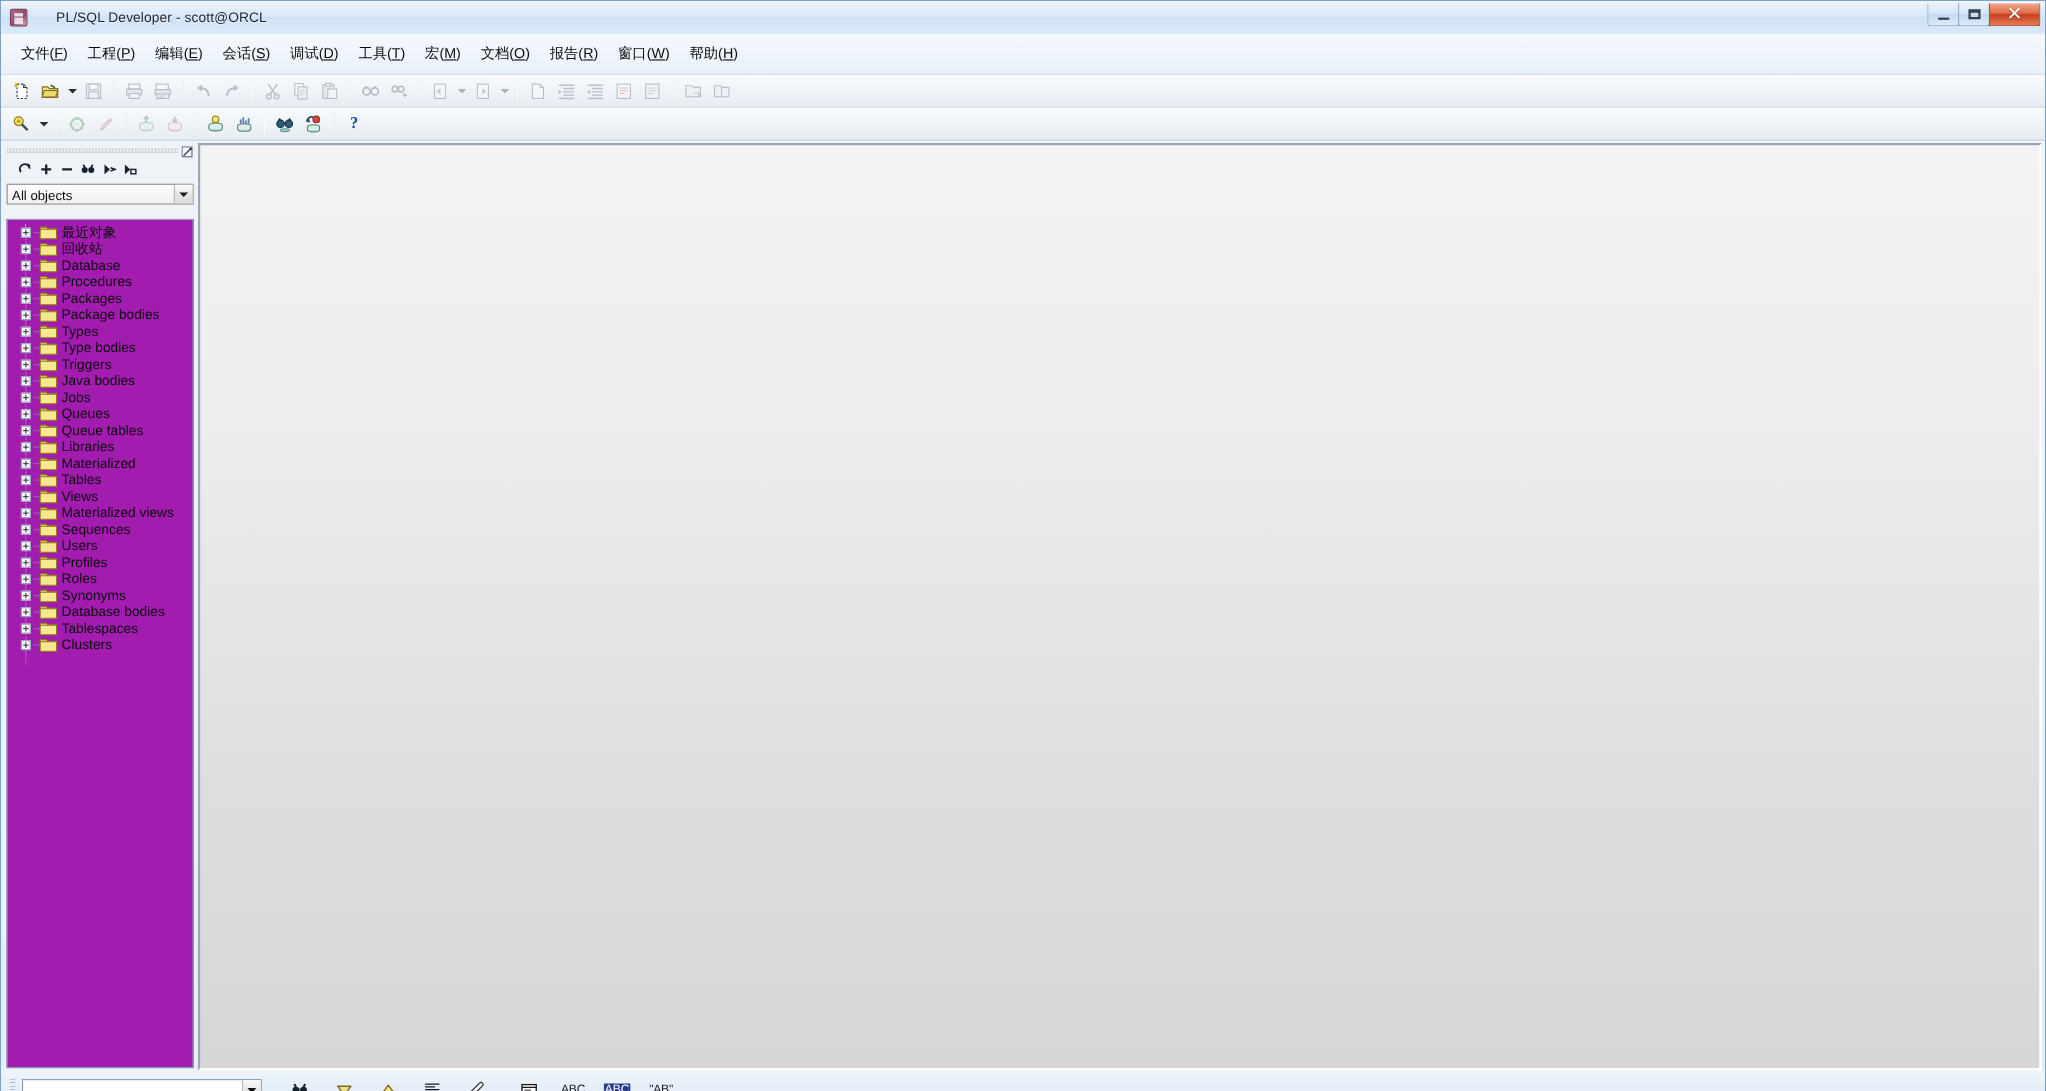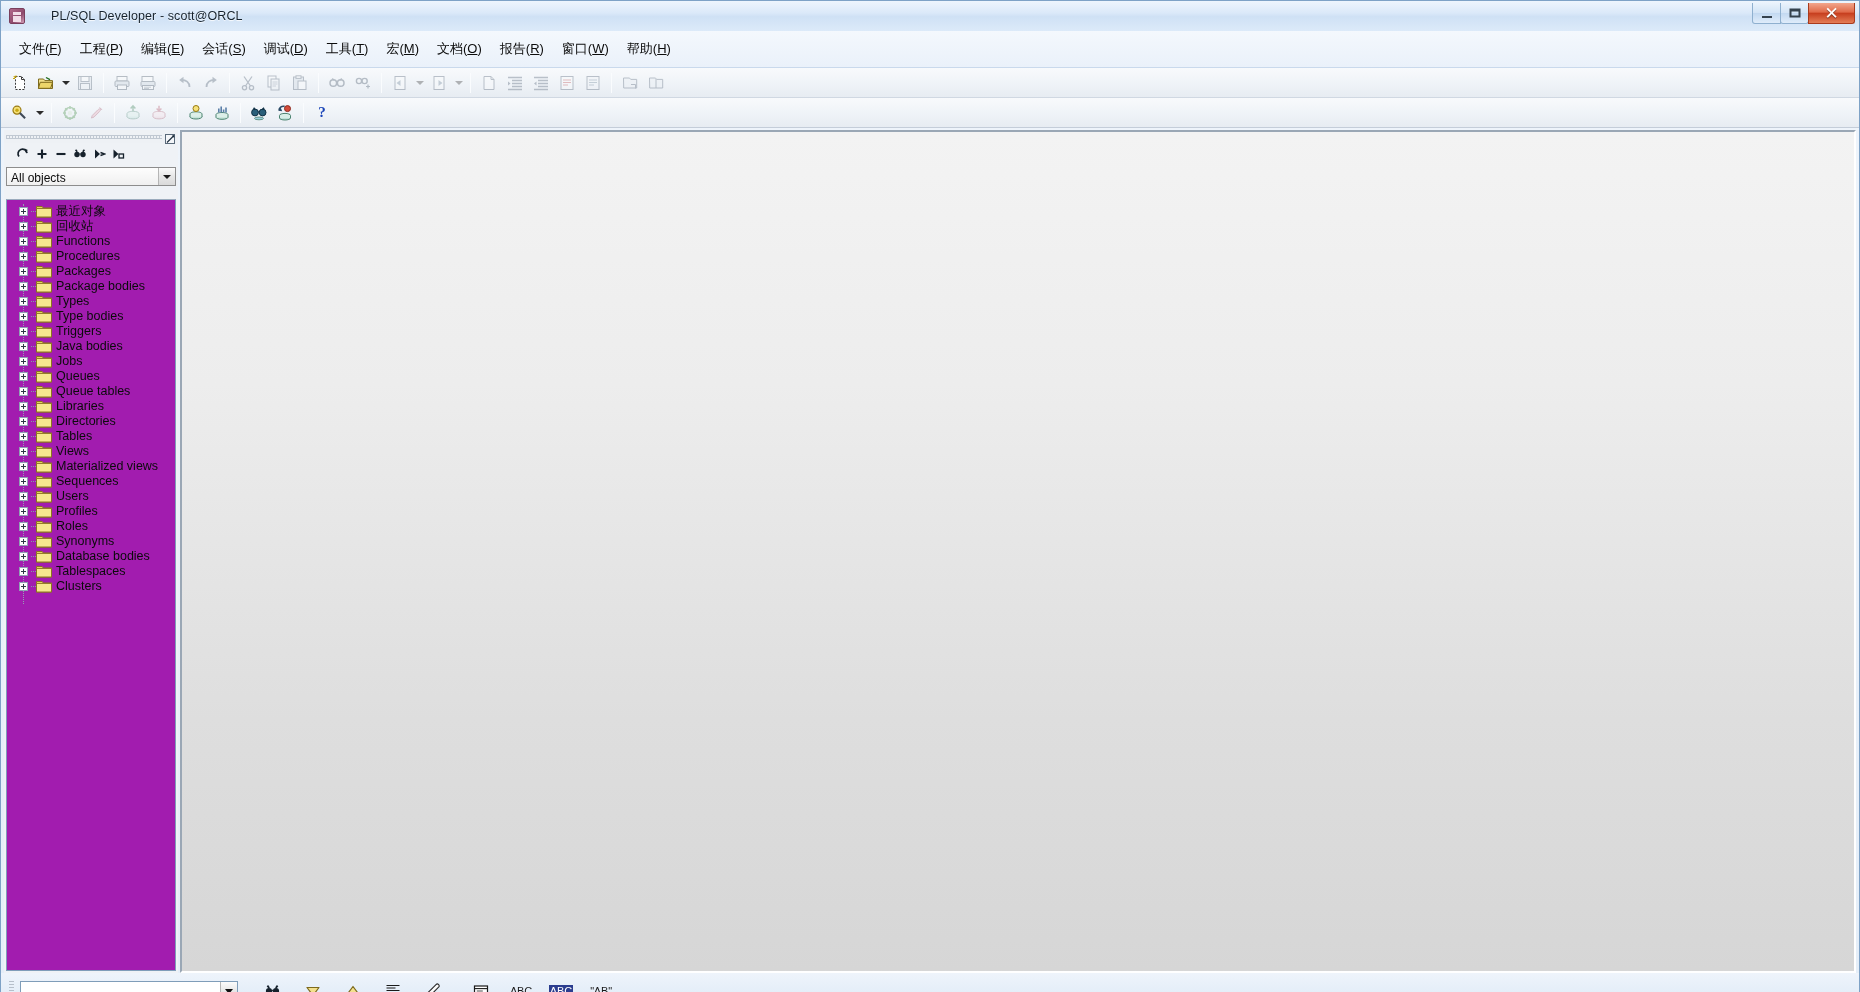--- a/index.html
+++ b/index.html
@@ -750,21 +750,21 @@
                 </svg></span>
               <span class="label">回收站</span>
             </div>
             <div class="tree-row">
               <span class="expander"></span>
               <span class="dots-h"></span>
               <span class="folder"><svg width="16" height="13" viewBox="0 0 16 13">
                   <path d="M0.5 1.5h5.6l1.3 1.5h8.1v9H0.5z" fill="#f0d868" stroke="#8a7420" stroke-width="1"></path>
                   <path d="M0.5 3.4h15v8.6H0.5z" fill="#f7e78f" stroke="#8a7420" stroke-width="1"></path>
                 </svg></span>
-              <span class="label">Functions</span>
+              <span class="label">Database</span>
             </div>
             <div class="tree-row">
               <span class="expander"></span>
               <span class="dots-h"></span>
               <span class="folder"><svg width="16" height="13" viewBox="0 0 16 13">
                   <path d="M0.5 1.5h5.6l1.3 1.5h8.1v9H0.5z" fill="#f0d868" stroke="#8a7420" stroke-width="1"></path>
                   <path d="M0.5 3.4h15v8.6H0.5z" fill="#f7e78f" stroke="#8a7420" stroke-width="1"></path>
                 </svg></span>
               <span class="label">Procedures</span>
             </div>
@@ -858,21 +858,21 @@
                 </svg></span>
               <span class="label">Libraries</span>
             </div>
             <div class="tree-row">
               <span class="expander"></span>
               <span class="dots-h"></span>
               <span class="folder"><svg width="16" height="13" viewBox="0 0 16 13">
                   <path d="M0.5 1.5h5.6l1.3 1.5h8.1v9H0.5z" fill="#f0d868" stroke="#8a7420" stroke-width="1"></path>
                   <path d="M0.5 3.4h15v8.6H0.5z" fill="#f7e78f" stroke="#8a7420" stroke-width="1"></path>
                 </svg></span>
-              <span class="label">Directories</span>
+              <span class="label">Materialized</span>
             </div>
             <div class="tree-row">
               <span class="expander"></span>
               <span class="dots-h"></span>
               <span class="folder"><svg width="16" height="13" viewBox="0 0 16 13">
                   <path d="M0.5 1.5h5.6l1.3 1.5h8.1v9H0.5z" fill="#f0d868" stroke="#8a7420" stroke-width="1"></path>
                   <path d="M0.5 3.4h15v8.6H0.5z" fill="#f7e78f" stroke="#8a7420" stroke-width="1"></path>
                 </svg></span>
               <span class="label">Tables</span>
             </div>

